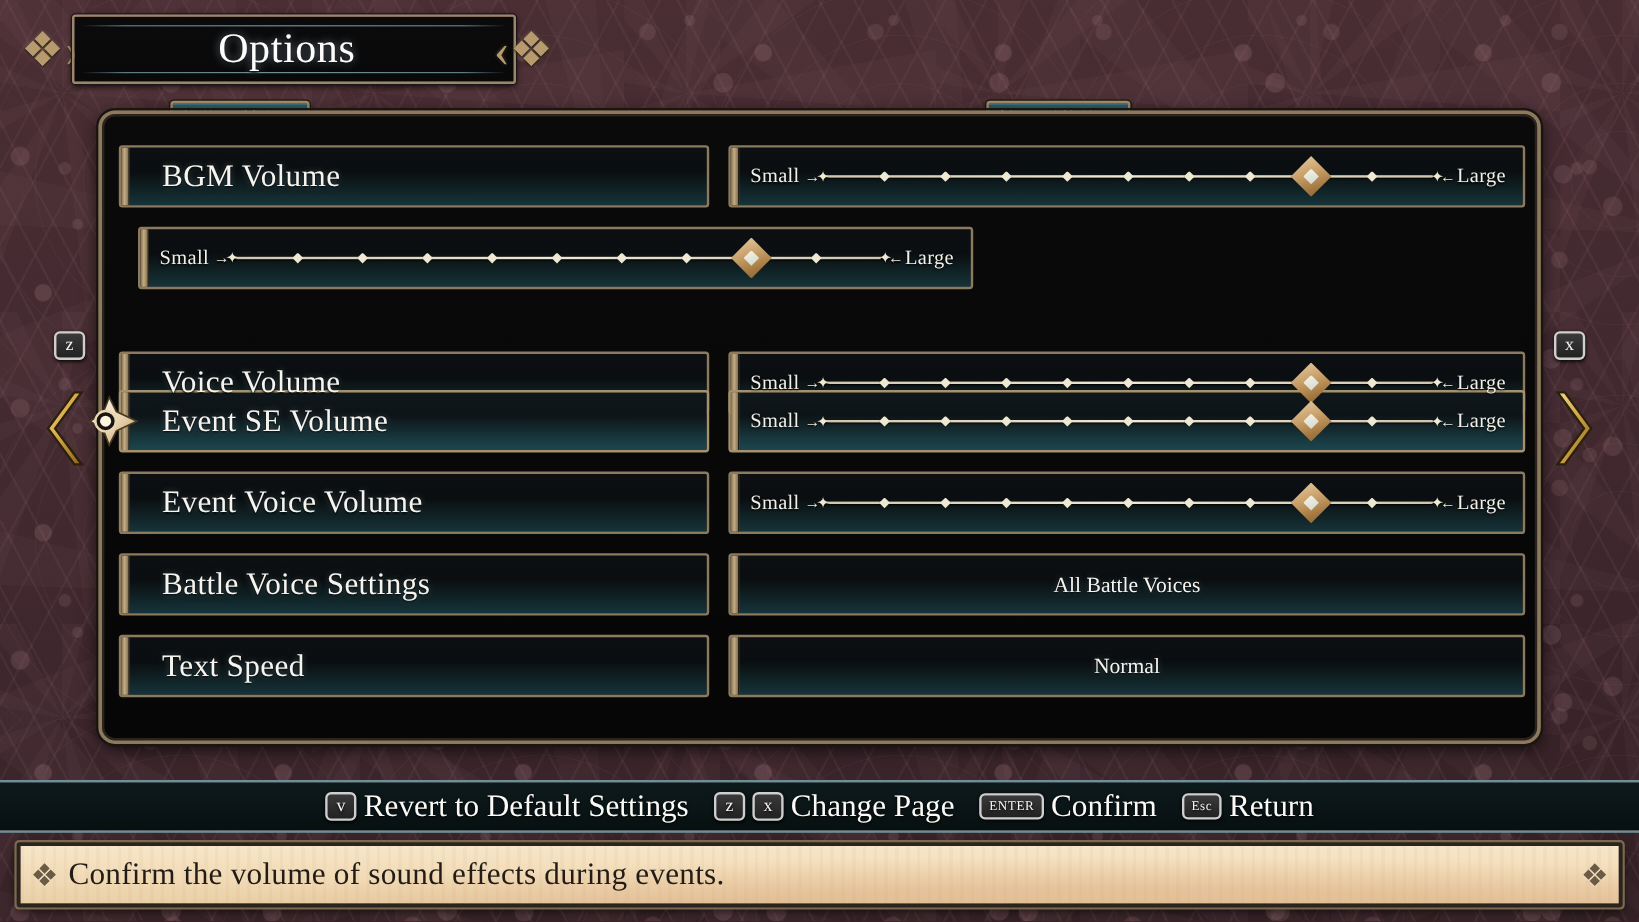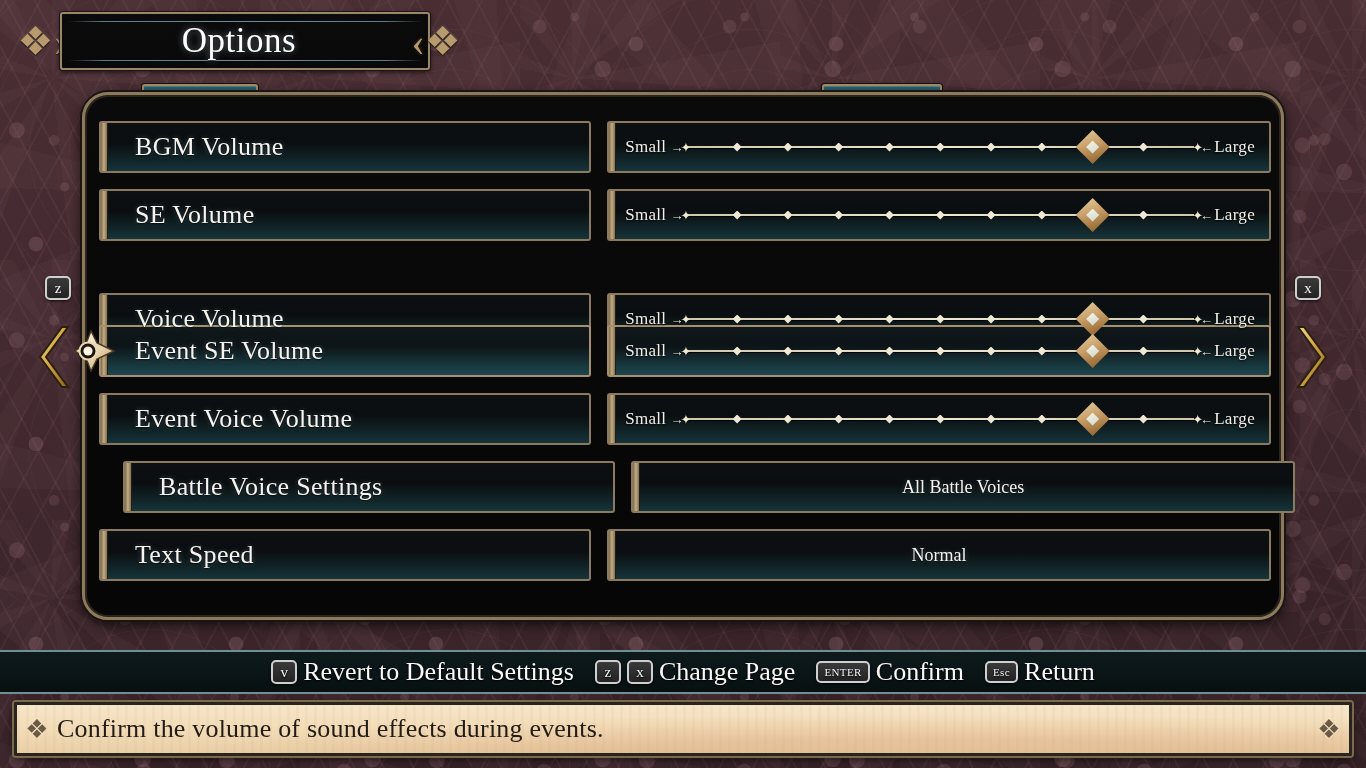--- a/index.html
+++ b/index.html
@@ -85,21 +85,21 @@
     white-space:nowrap;
   }
   #tab-setting{ left:142px; top:84px; }
   #tab-current{ left:822px; top:84px; }
 
   
   #panel{
     position:absolute; left:82px; top:92px; width:1202px; height:528px;
     background:linear-gradient(#0a0a0b,#060607);
     border:3px solid #8d7a5c;
-    border-radius:26px;
+    border-radius:14px;
     box-shadow:0 0 0 2px #1a1511, 0 4px 14px rgba(0,0,0,.75),
                inset 0 0 0 2px #2a241c;
   }
 
   
   .row{
     position:absolute; left:14px; width:1172px; height:52px;
     display:flex; align-items:center;
   }
   .cell{
@@ -287,23 +287,20 @@
               <div class="tick" style="left: calc(60% - 2.8px);"></div>
               <div class="tick" style="left: calc(70% - 5.6px);"></div>
               <div class="tick" style="left: calc(90% - 11.2px);"></div>
               <div class="handle" style="left: calc(80% - 8.4px);"></div>
             </div>
             <span class="sld-cap">Large</span>
           </div>
         </div>
       </div>
       <div class="row" style="top: 94px;">
-        <div class="cell cell-label">
-          <span class="label-text">SE Volume</span>
-        </div>
         <div class="cell cell-value">
           <div class="slider">
             <span class="sld-cap">Small</span>
             <div class="track-wrap">
               <div class="track"></div>
               <div class="arrow-cap l">→✦</div>
               <div class="arrow-cap r">✦←</div>
               <div class="tick" style="left: calc(10% + 11.2px);"></div>
               <div class="tick" style="left: calc(20% + 8.4px);"></div>
               <div class="tick" style="left: calc(30% + 5.6px);"></div>
@@ -398,21 +395,21 @@
               <div class="tick" style="left: calc(50% - 1.77636e-15px);"></div>
               <div class="tick" style="left: calc(60% - 2.8px);"></div>
               <div class="tick" style="left: calc(70% - 5.6px);"></div>
               <div class="tick" style="left: calc(90% - 11.2px);"></div>
               <div class="handle" style="left: calc(80% - 8.4px);"></div>
             </div>
             <span class="sld-cap">Large</span>
           </div>
         </div>
       </div>
-      <div class="row" style="top: 366px; margin-left: 24px;">
+      <div class="row" style="top: 366px;">
         <div class="cell cell-label">
           <span class="label-text">Battle Voice Settings</span>
         </div>
         <div class="cell cell-value">
           <span class="value-text">All Battle Voices</span>
         </div>
       </div>
       <div class="row" style="top: 434px;">
         <div class="cell cell-label">
           <span class="label-text">Text Speed</span>

